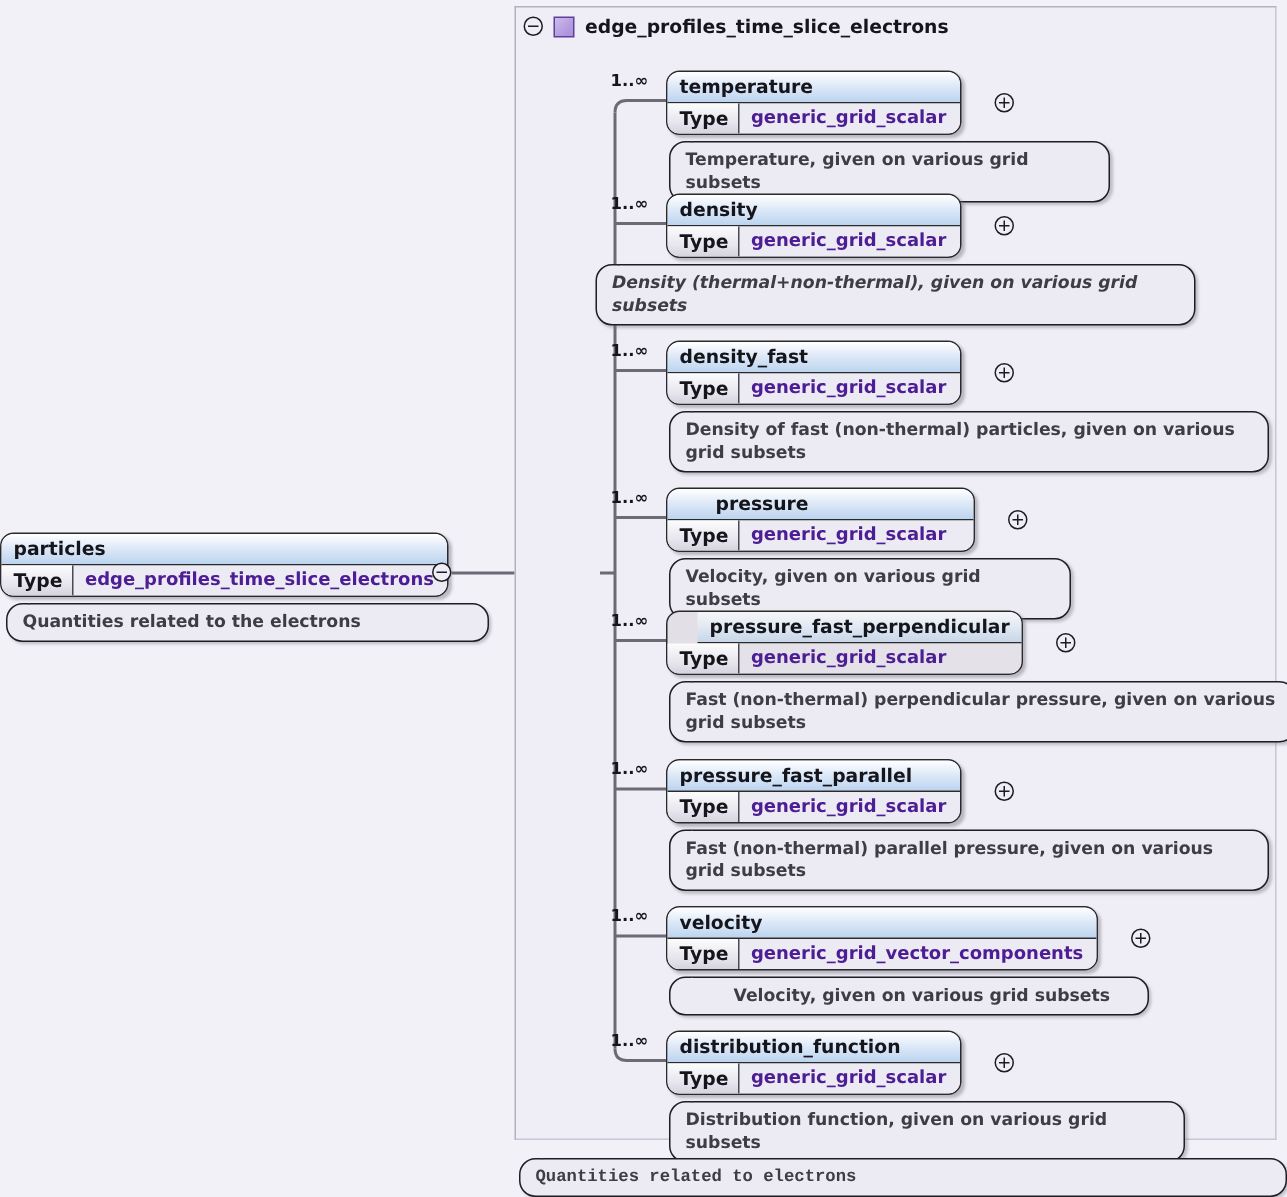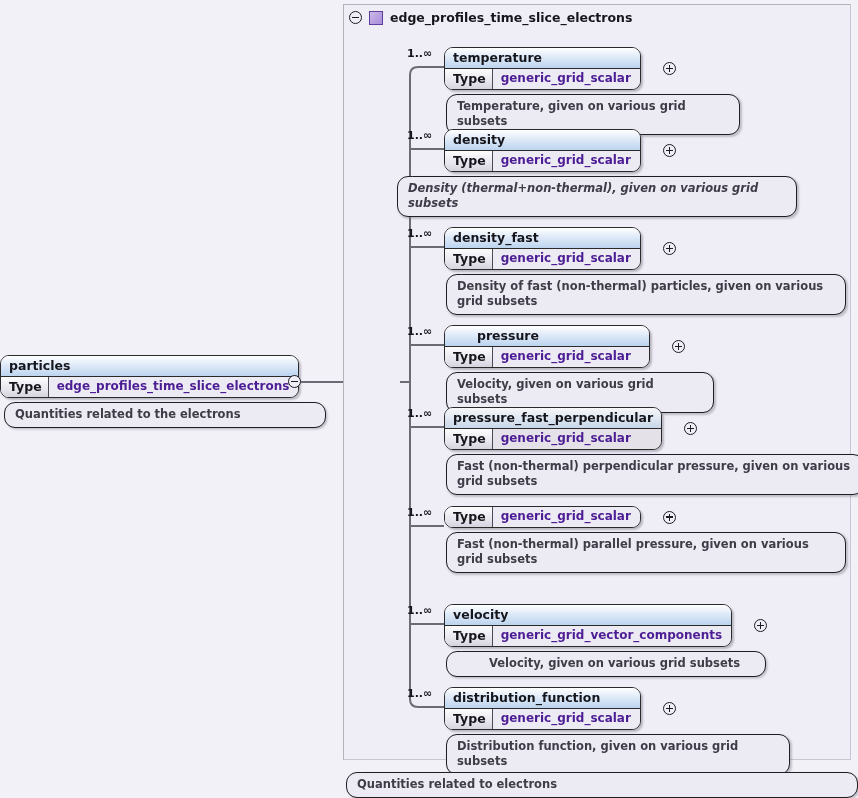--- a/index.html
+++ b/index.html
@@ -41,20 +41,21 @@
     font-size: 12.5px;
     font-weight: bold;
     color: #15151c;
     background: linear-gradient(to bottom, #ffffff 0%, #dfeaf8 45%, #bcd4ef 100%);
     border-bottom: 1.4px solid #2a2a2a;
     white-space: nowrap;
     line-height: 15px;
   }
   .xsd-box.dim .bx-name {
     background: linear-gradient(to bottom, #f6f6f8 0%, #e3eaf4 45%, #c7d6e8 100%);
+    margin-left: 20px;
   }
   .xsd-box .bx-type {
     display: flex;
     align-items: stretch;
     background: #eceaf2;
     line-height: 15px;
   }
   .xsd-box.dim .bx-type {
     background: #e4e2e8;
   }
@@ -384,20 +385,21 @@
             </div>
           </div>
           <span class="plus-circle"></span>
         </div>
         <div class="row-anno" style="margin-left: 102px;"><div class="anno" style="width: 396px;"><span class="tick"></span><span>Fast (non-thermal) perpendicular pressure, given on various grid subsets</span></div></div>
       </div>
       <div class="row" style="left: 0px; top: 501px;">
         <div class="occ" style="left: 63px; top: 0px;">1..∞</div>
         <div class="row-boxline" style="margin-left: 100px;">
           <div class="xsd-box">
+            <div class="bx-name" style="min-width: 164px;">pressure_fast_parallel</div>
             <div class="bx-type">
               <div class="tl">Type</div>
               <div class="tv">generic_grid_scalar</div>
             </div>
           </div>
           <span class="plus-circle"></span>
         </div>
         <div class="row-anno" style="margin-left: 102px;"><div class="anno" style="width: 378px;"><span class="tick"></span><span>Fast (non-thermal) parallel pressure, given on various grid subsets</span></div></div>
       </div>
       <div class="row" style="left: 0px; top: 599px;">
@@ -423,19 +425,19 @@
               <div class="tl">Type</div>
               <div class="tv">generic_grid_scalar</div>
             </div>
           </div>
           <span class="plus-circle"></span>
         </div>
         <div class="row-anno" style="margin-left: 102px;"><div class="anno" style="width: 322px;"><span class="tick"></span><span>Distribution function, given on various grid subsets</span></div></div>
       </div>
     </div>
 
-  <div style="position:absolute; left:2px; top:767px;">
+  <div style="position:absolute; left:2px; top:767px;font-family:Liberation Mono, monospace;">
     <div class="anno" style="width:490px;">
       <span class="tick"></span>
       <span>Quantities related to electrons</span>
     </div>
   </div>
 </div>
 
 </body></html>

